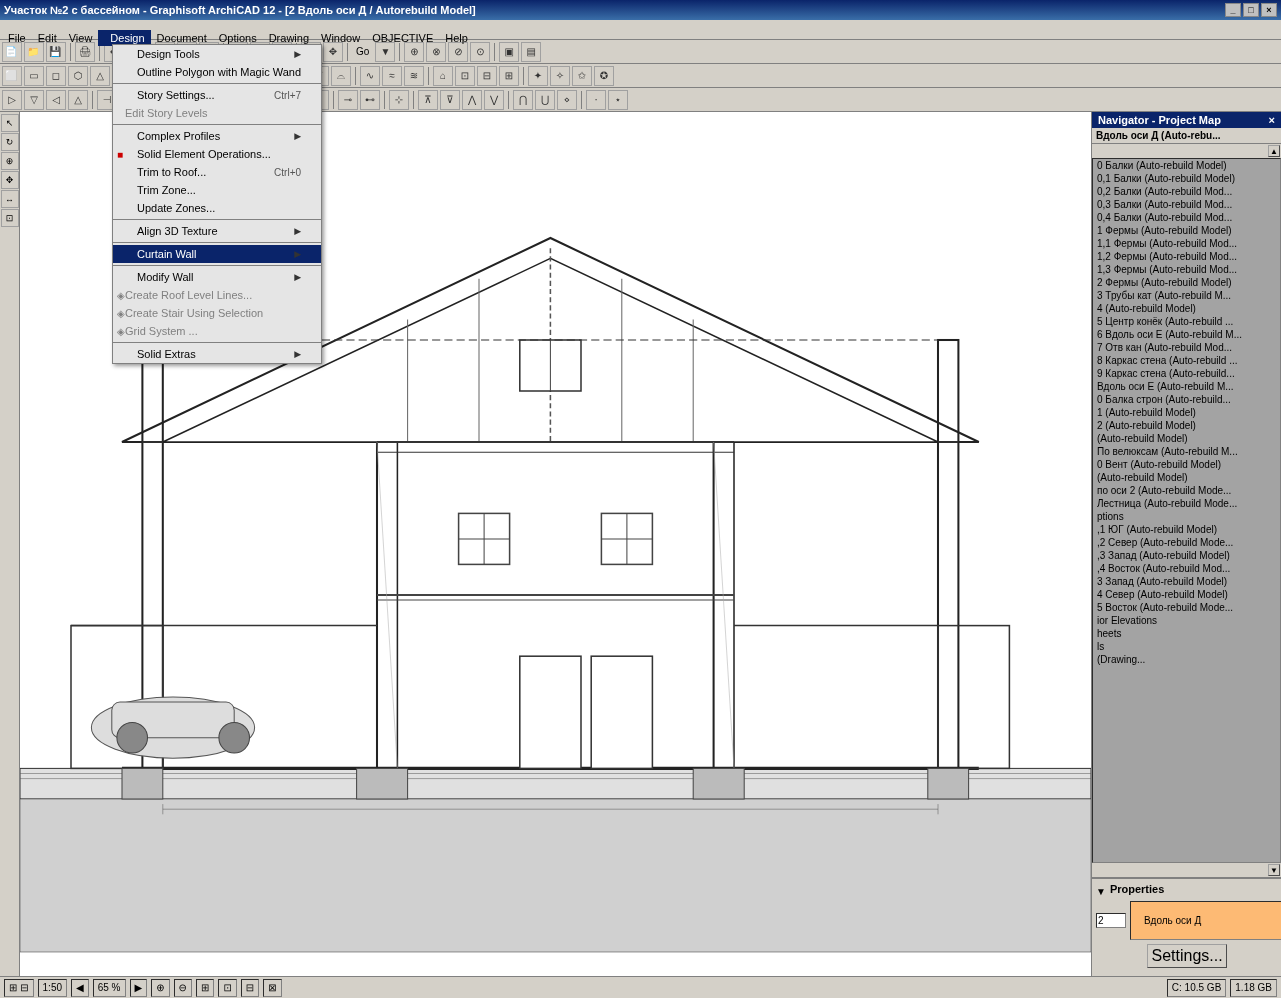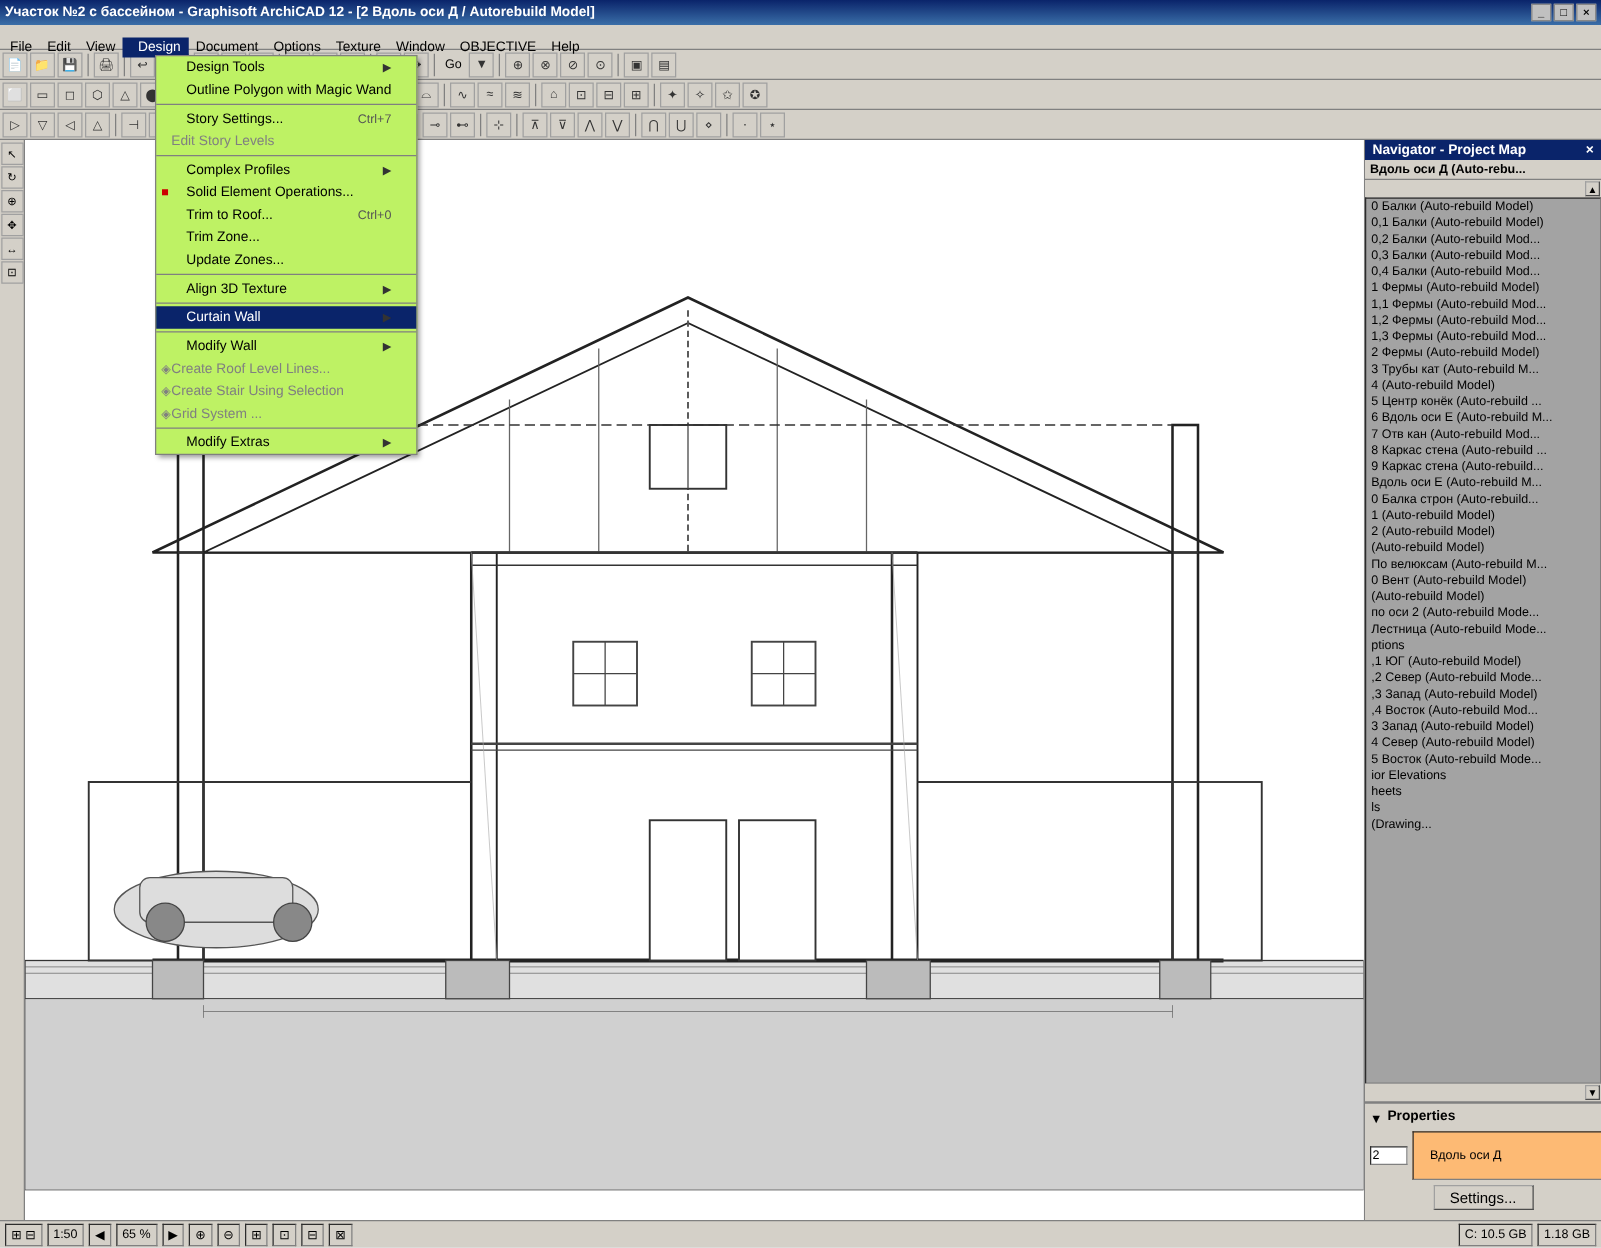--- a/index.html
+++ b/index.html
@@ -101,37 +101,37 @@
     }
     .prop-row { display: flex; gap: 4px; align-items: center; margin-bottom: 2px; font-size: 10px; }
     .prop-input {
       width: 30px; border: 1px inset #808080; background: white; font-size: 10px; padding: 1px;
     }
     .prop-text-input {
       flex: 1; border: 1px inset #808080; background: #fdba74; font-size: 10px; padding: 13px;
     }
     #settings-btn {
       width: 80px; margin: 4px auto; display: block; background: #d4d0c8;
-      border: 1px outset #a0a0a0; font-size: 12px; padding: 2px 4px; cursor: pointer; text-align: center;
+      border: 1px outset #a0a0a0; font-size: 16px; padding: 2px 4px; cursor: pointer; text-align: center;
     }
 
     
     #status-bar {
       width: 100%; height: 22px; background: #d4d0c8; border-top: 1px solid #808080;
       display: flex; align-items: center; padding: 0 4px; gap: 4px; font-size: 10px;
     }
     .status-segment {
       padding: 1px 4px; border: 1px inset #808080; background: #d4d0c8; height: 18px;
       display: flex; align-items: center; font-size: 10px;
     }
 
     
     #design-menu {
-      position: absolute; top: 44px; left: 124px; z-index: 1000;
-      background: #bef264; border: 1px solid #808080;
+      position: absolute; top: 44px; left: 112px; z-index: 1000;
+      background: #e5e5e5; border: 1px solid #808080;
       box-shadow: 2px 2px 4px rgba(0,0,0,0.4);
       min-width: 210px;
     }
     .dm-item {
       padding: 3px 20px 3px 24px; cursor: pointer; font-size: 11px; color: #000;
       display: flex; align-items: center; justify-content: space-between; position: relative;
     }
     .dm-item.disabled { color: #808080; cursor: default; padding-left: 12px; }
     .dm-separator { height: 1px; background: #808080; margin: 2px 0; }
     .dm-icon {
@@ -163,21 +163,21 @@
   </div>
 </div>
 
 <div id="menu-bar">
   <div class="menu-item">File</div>
   <div class="menu-item">Edit</div>
   <div class="menu-item">View</div>
   <div class="menu-item active">Design</div>
   <div class="menu-item">Document</div>
   <div class="menu-item">Options</div>
-  <div class="menu-item">Texture</div>
+  <div class="menu-item">Drawing</div>
   <div class="menu-item">Window</div>
   <div class="menu-item">OBJECTIVE</div>
   <div class="menu-item">Help</div>
 </div>
 
 <div class="toolbar" id="toolbar1">
   <div class="tb-btn">📄</div>
   <div class="tb-btn">📁</div>
   <div class="tb-btn">💾</div>
   <div class="tb-sep"></div>
@@ -508,21 +508,21 @@
   <div class="dm-item disabled">
     <span class="dm-icon icon-gray">◈</span>
     <span>Create Stair Using Selection</span>
   </div>
   <div class="dm-item disabled">
     <span class="dm-icon icon-gray">◈</span>
     <span>Grid System ...</span>
   </div>
   <div class="dm-separator"></div>
   <div class="dm-item">
-    <span>Modify Extras</span>
+    <span>Solid Extras</span>
     <span class="dm-arrow">▶</span>
   </div>
 </div>
 
 <div id="status-bar">
   <div class="status-segment">⊞ ⊟</div>
   <div class="status-segment">
     <span>1:50</span>
   </div>
   <div class="status-segment">◀</div>

